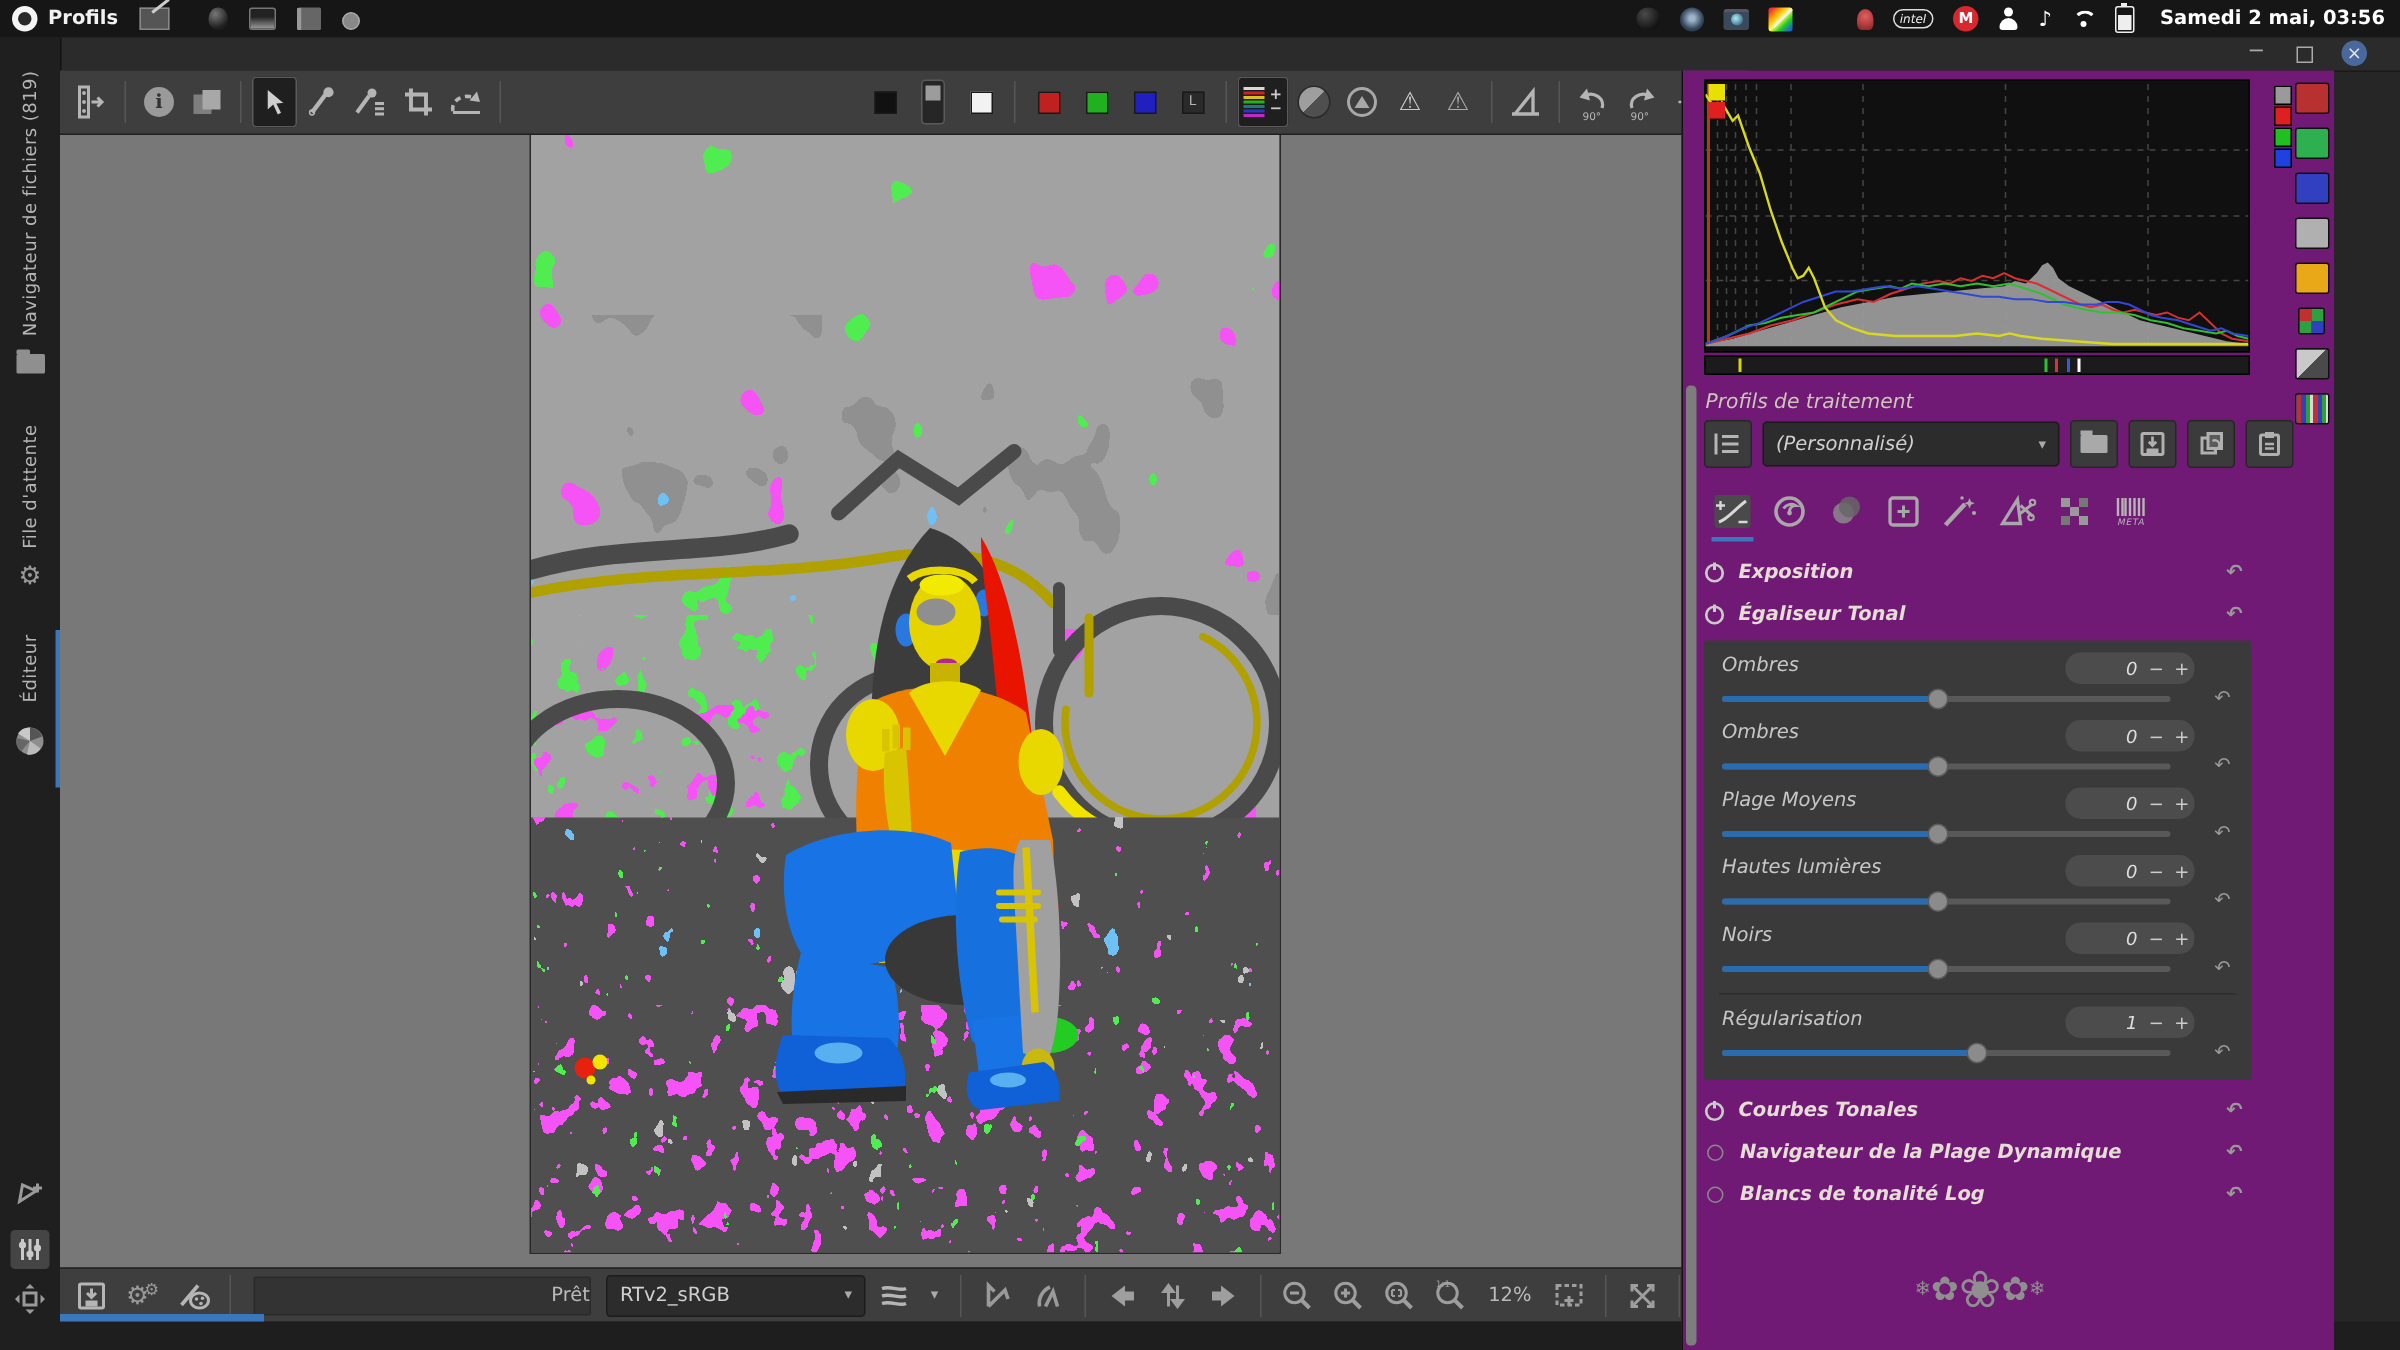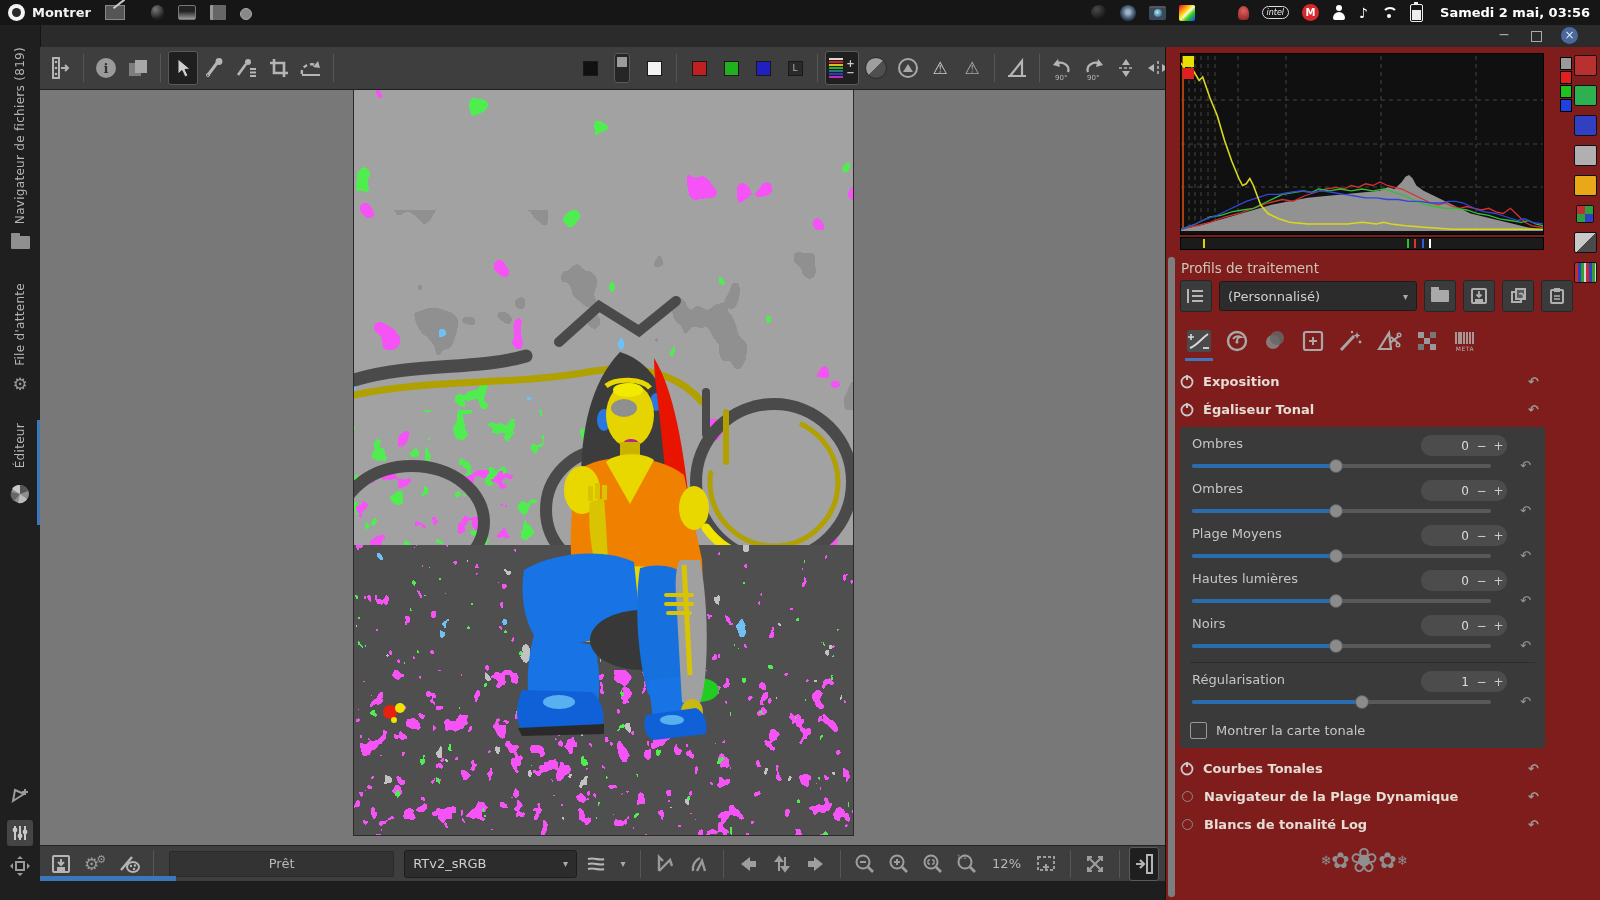--- a/index.html
+++ b/index.html
@@ -71,28 +71,28 @@
   .c-tri i{width:0;height:0;border-left:5px solid transparent;border-right:5px solid transparent;border-bottom:8px solid #a8a8a8;}
   .warn{font-size:17px;color:#c9c9c9;}
   .rot90{position:relative;color:#b5b5b5;font-size:7px;}
   svg.ic{display:block;}
   .ic *{vector-effect:non-scaling-stroke;}
   
   #canvas{position:absolute;left:40px;top:90px;width:1125px;height:755px;background:#787878;overflow:hidden;}
   #photo{position:absolute;left:314px;top:0;width:499px;height:745px;outline:1px solid #2a2a2a;}
   
   #statusbar{position:absolute;left:40px;top:845px;width:1125px;height:36px;background:#3e3e3e;border-top:1px solid #242424;display:flex;align-items:center;padding:0 6px;box-sizing:border-box;gap:4px;}
-  .prog{width:248px;height:24px;background:#333;border:1px solid #2a2a2a;border-radius:2px;color:#b9b9b9;font-size:13px;display:flex;align-items:center;justify-content:center;margin:0 6px;}
+  .prog{width:248px;height:24px;background:#333;border:1px solid #2a2a2a;border-radius:2px;color:#b9b9b9;font-size:13px;display:flex;align-items:center;justify-content:flex-end;margin:0 6px;}
   .drop{height:26px;background:#2c2c2c;border:1px solid #1c1c1c;border-radius:3px;color:#cfcfcf;font-size:13px;display:flex;align-items:center;padding:0 8px;gap:8px;}
   .caret{color:#aaa;font-size:10px;}
   .ztext{color:#b9b9b9;font-size:13px;padding:0 6px;}
   #bottomstrip{position:absolute;left:40px;top:881px;width:1560px;height:19px;background:#1e1e1e;}
   #bluebar{position:absolute;left:40px;top:876px;width:136px;height:5px;background:#3a77bc;}
   
-  #rightpanel{position:absolute;left:1165px;top:47px;width:435px;height:853px;background:#7f1d1d;border-left:1px solid #141414;box-sizing:border-box;}
+  #rightpanel{position:absolute;left:1121px;top:47px;width:435px;height:853px;background:#701a75;border-left:1px solid #141414;box-sizing:border-box;font-style:italic;}
   #scrollbar{position:absolute;left:2px;top:210px;width:7px;height:640px;background:#7d7d7d;border-radius:3px;}
   #histo{position:absolute;left:14px;top:6px;width:362px;height:180px;background:#101010;border:1px solid #000;}
   #histo-ticks{position:absolute;left:14px;top:190px;width:362px;height:11px;background:#1b1b1b;border:1px solid #000;}
   #histo-ticks i{position:absolute;top:1px;bottom:1px;width:2px;}
   #clipind{position:absolute;left:17px;top:9px;}
   #clipind i{display:block;width:11px;height:11px;margin-bottom:1px;}
   #hlegend{position:absolute;left:394px;top:10px;}
   #hlegend i{display:block;width:10px;height:11px;margin-bottom:1px;border:1px solid #000;}
   #chanbtns{position:absolute;left:408px;top:8px;}
   .chb{width:21px;height:19px;border:1px solid #101010;border-radius:2px;margin-bottom:9px;}
@@ -136,21 +136,21 @@
   .orn1,.orn3{font-size:22px;}
   .orn2{font-size:34px;}
   .gv{stroke:#454545;stroke-dasharray:4 4;stroke-width:1;}
   .pwr{flex:0 0 auto;}
 </style>
 </head>
 <body>
 
 <div id="sysbar">
   <div id="logo"></div>
-  <span class="appname">Montrer</span>
+  <span class="appname">Profils</span>
   <span class="ti i-pen"></span>
   <span class="ti i-egg" style="margin-left:26px"></span>
   <span class="ti i-mon"></span>
   <span class="ti i-book"></span>
   <span class="ti i-lamp"></span>
   <div id="trayR">
     <span class="i-blob"></span>
     <span class="i-lens"></span>
     <span class="i-cam"></span>
     <span class="i-paint"></span>
@@ -906,24 +906,20 @@
             <span class="sval">1</span>
             <span class="sbtn">−</span>
             <span class="sbtn">+</span>
           </span>
         <span class="strack">
             <span class="sfill" style="width: 57%;"></span>
             <span class="sthumb" style="left: 57%;"></span>
           </span>
         <span class="rst">↶</span>
       </div>
-      <div class="chkrow">
-        <span class="chkbox"></span>
-        <span>Montrer la carte tonale</span>
-      </div>
     </div>
     <div class="sec">
       <svg class="ic pwr" width="14" height="15" viewBox="0 0 14 15">
           <use href="#pwrsym"></use>
         </svg>
       <span>Courbes Tonales</span>
       <span class="rst">↶</span>
     </div>
     <div class="sec">
       <span class="ring"></span>

